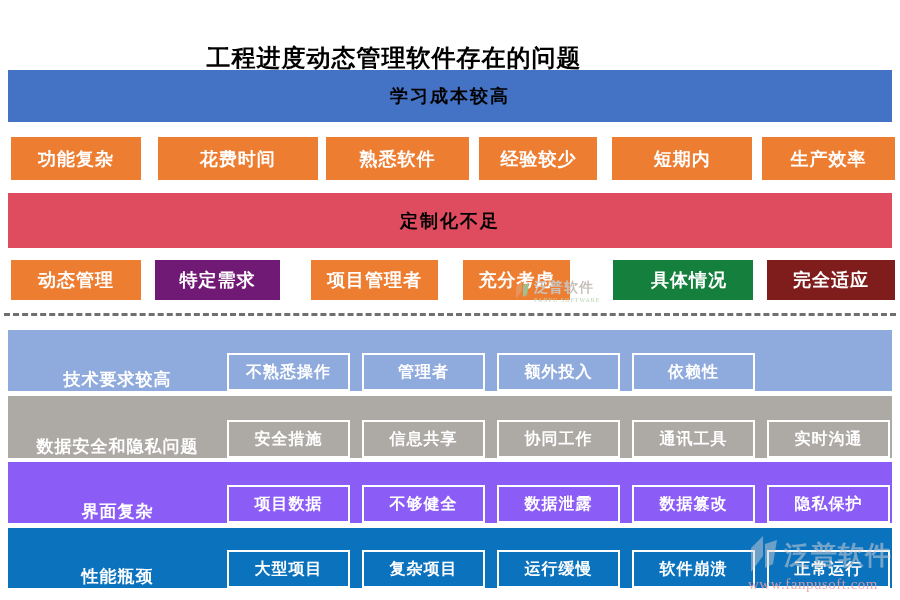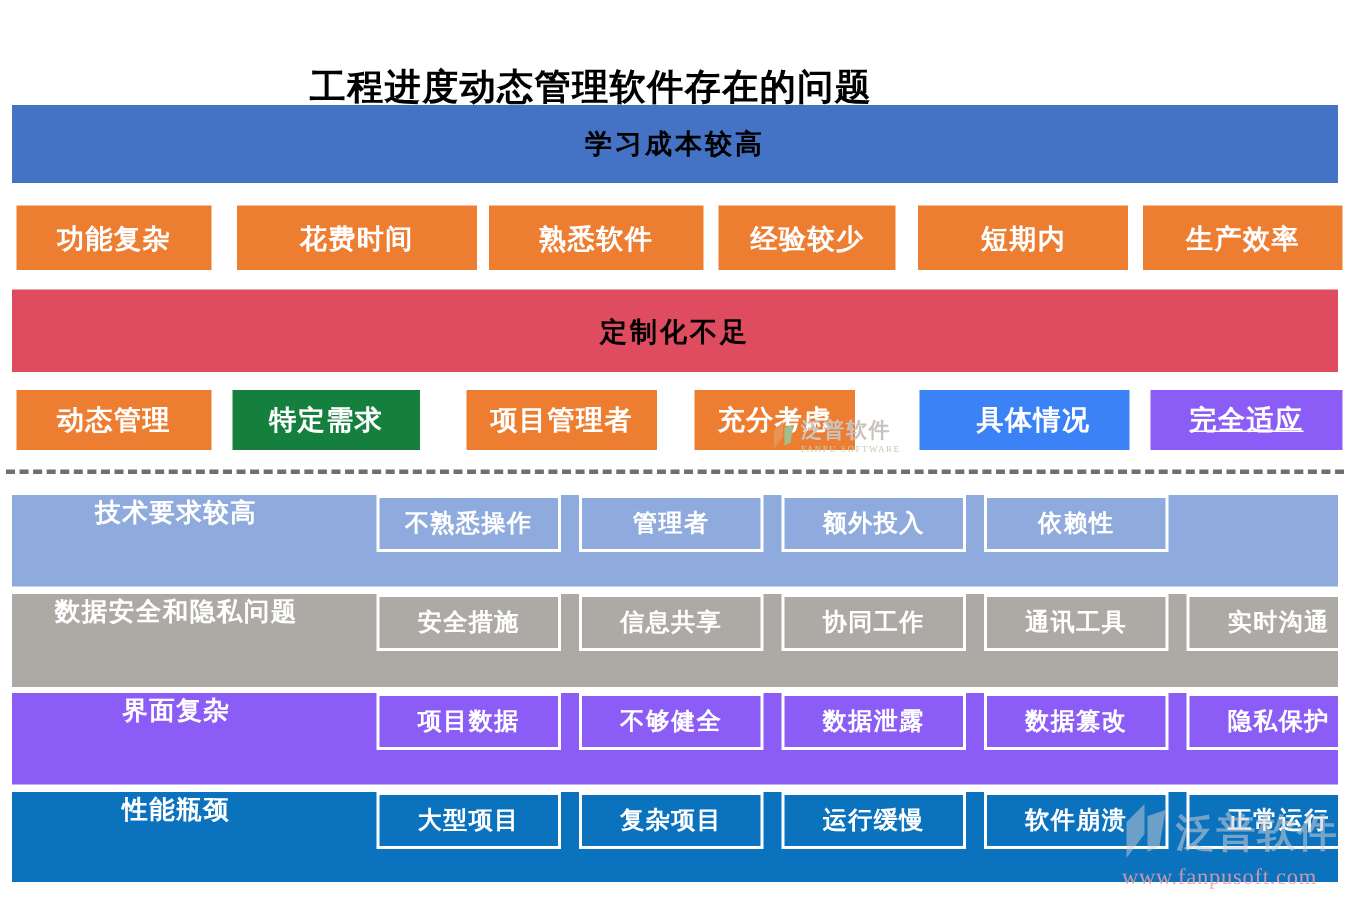--- a/index.html
+++ b/index.html
@@ -38,21 +38,21 @@
   .tag-row-2 .tag:nth-child(4){margin-left:25px;width:107px;}
   .tag-row-2 .tag:nth-child(5){margin-left:43px;width:140px;}
   .tag-row-2 .tag:nth-child(6){margin-left:14px;width:128px;}
 
   .dashed-divider{
     position:absolute;top:313px;left:4px;width:892px;height:0;
     border-top:3px dashed #6f6f6f;
   }
 
   .band{
-    position:absolute;left:8px;width:884px;display:flex;align-items:flex-start;box-sizing:border-box;gap:24px;
+    position:absolute;left:8px;width:884px;display:flex;align-items:flex-end;box-sizing:border-box;
   }
   .band-1{top:330px;height:61px;}
   .band-2{top:396px;height:62px;}
   .band-3{top:462px;height:61px;}
   .band-4{top:528px;height:60px;}
   .band-label{
     width:219px;flex:0 0 219px;text-align:center;color:#ffffff;
     font-size:17px;font-weight:bold;letter-spacing:1px;
   }
   .band-items{display:flex;gap:12px;}
@@ -96,25 +96,25 @@
     <div class="tag" style="background-color: rgb(237, 125, 49);">短期内</div>
     <div class="tag" style="background-color: rgb(237, 125, 49);">生产效率</div>
   </div>
 
   <div class="banner banner-red" style="background-color: rgb(224, 76, 95);">
     <span>定制化不足</span>
   </div>
 
   <div class="tag-row tag-row-2">
     <div class="tag" style="background-color: rgb(237, 125, 49);">动态管理</div>
-    <div class="tag" style="background-color: #15803d;">特定需求</div>
+    <div class="tag" style="background-color: #701a75;">特定需求</div>
     <div class="tag" style="background-color: rgb(237, 125, 49);">项目管理者</div>
     <div class="tag" style="background-color: rgb(237, 125, 49);">充分考虑</div>
-    <div class="tag" style="background-color: #3b82f6; padding-left: 12px;">具体情况</div>
-    <div class="tag" style="background-color: #8b5cf6; text-decoration: underline;">完全适应</div>
+    <div class="tag" style="background-color: #15803d; padding-left: 12px;">具体情况</div>
+    <div class="tag" style="background-color: #7f1d1d;">完全适应</div>
   </div>
 
   <div class="dashed-divider"></div>
 
   <div class="band band-1" style="background-color: rgb(143, 170, 220);">
     <div class="band-label">技术要求较高</div>
     <div class="band-items">
       <div class="band-btn">不熟悉操作</div>
       <div class="band-btn">管理者</div>
       <div class="band-btn">额外投入</div>

